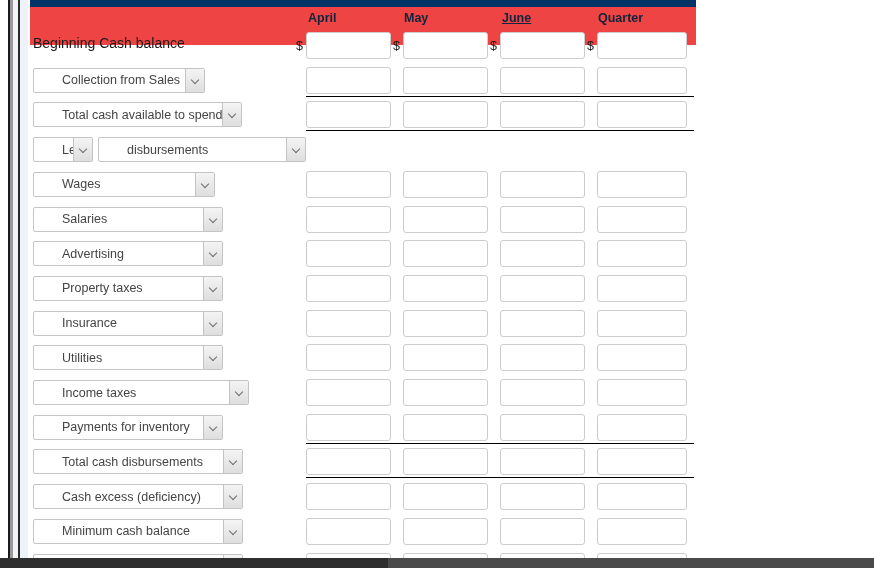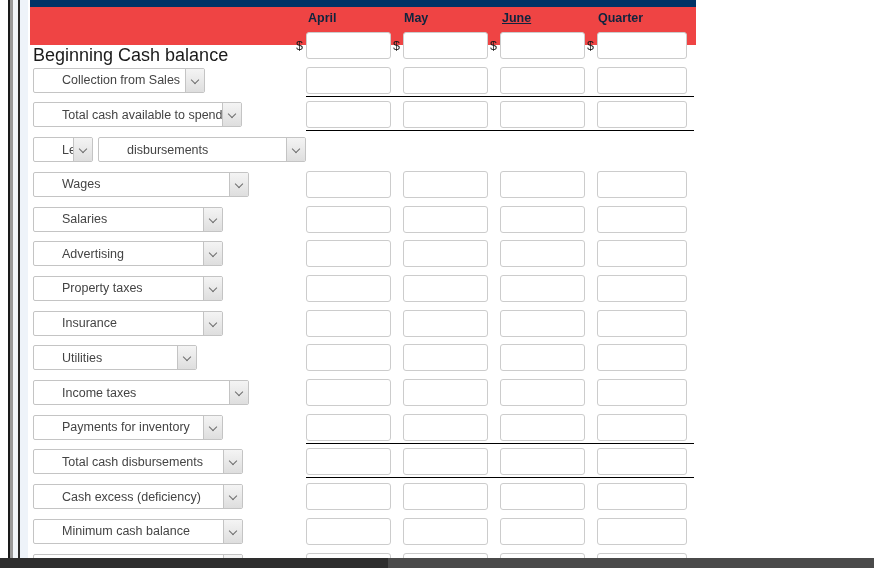--- a/index.html
+++ b/index.html
@@ -88,22 +88,22 @@
   .row {
     position: absolute;
     left: 0;
     width: 846px;
     height: 34px;
   }
 
   .row-label {
     position: absolute;
     left: 5px;
-    top: 16px;
-    font-size: 18px;
+    top: 6px;
+    font-size: 14px;
     color: #1a1a1a;
     white-space: nowrap;
   }
 
   
   .sel {
     position: absolute;
     top: 4px;
     height: 25px;
     box-sizing: border-box;
@@ -264,21 +264,21 @@
           </span>
         </div>
         <div class="sel" style="left: 70px; width: 208px;">
           <span class="sel-text">disbursements</span>
           <span class="sel-btn">
             <span class="chev"></span>
           </span>
         </div>
       </div>
       <div class="row" style="top: 167.8px;">
-        <div class="sel" style="left: 5px; width: 216px;">
+        <div class="sel" style="left: 5px; width: 182px;">
           <span class="sel-text">Wages</span>
           <span class="sel-btn">
             <span class="chev"></span>
           </span>
         </div>
         <input type="text" class="cell" placeholder="" style="left: 278px;">
         <input type="text" class="cell" placeholder="" style="left: 375px;">
         <input type="text" class="cell" placeholder="" style="left: 472px;">
         <input type="text" class="cell" placeholder="" style="left: 569px; width: 90px;">
       </div>
@@ -324,21 +324,21 @@
           <span class="sel-btn">
             <span class="chev"></span>
           </span>
         </div>
         <input type="text" class="cell" placeholder="" style="left: 278px;">
         <input type="text" class="cell" placeholder="" style="left: 375px;">
         <input type="text" class="cell" placeholder="" style="left: 472px;">
         <input type="text" class="cell" placeholder="" style="left: 569px; width: 90px;">
       </div>
       <div class="row" style="top: 341.3px;">
-        <div class="sel" style="left: 5px; width: 164px;">
+        <div class="sel" style="left: 5px; width: 190px;">
           <span class="sel-text">Utilities</span>
           <span class="sel-btn">
             <span class="chev"></span>
           </span>
         </div>
         <input type="text" class="cell" placeholder="" style="left: 278px;">
         <input type="text" class="cell" placeholder="" style="left: 375px;">
         <input type="text" class="cell" placeholder="" style="left: 472px;">
         <input type="text" class="cell" placeholder="" style="left: 569px; width: 90px;">
       </div>

